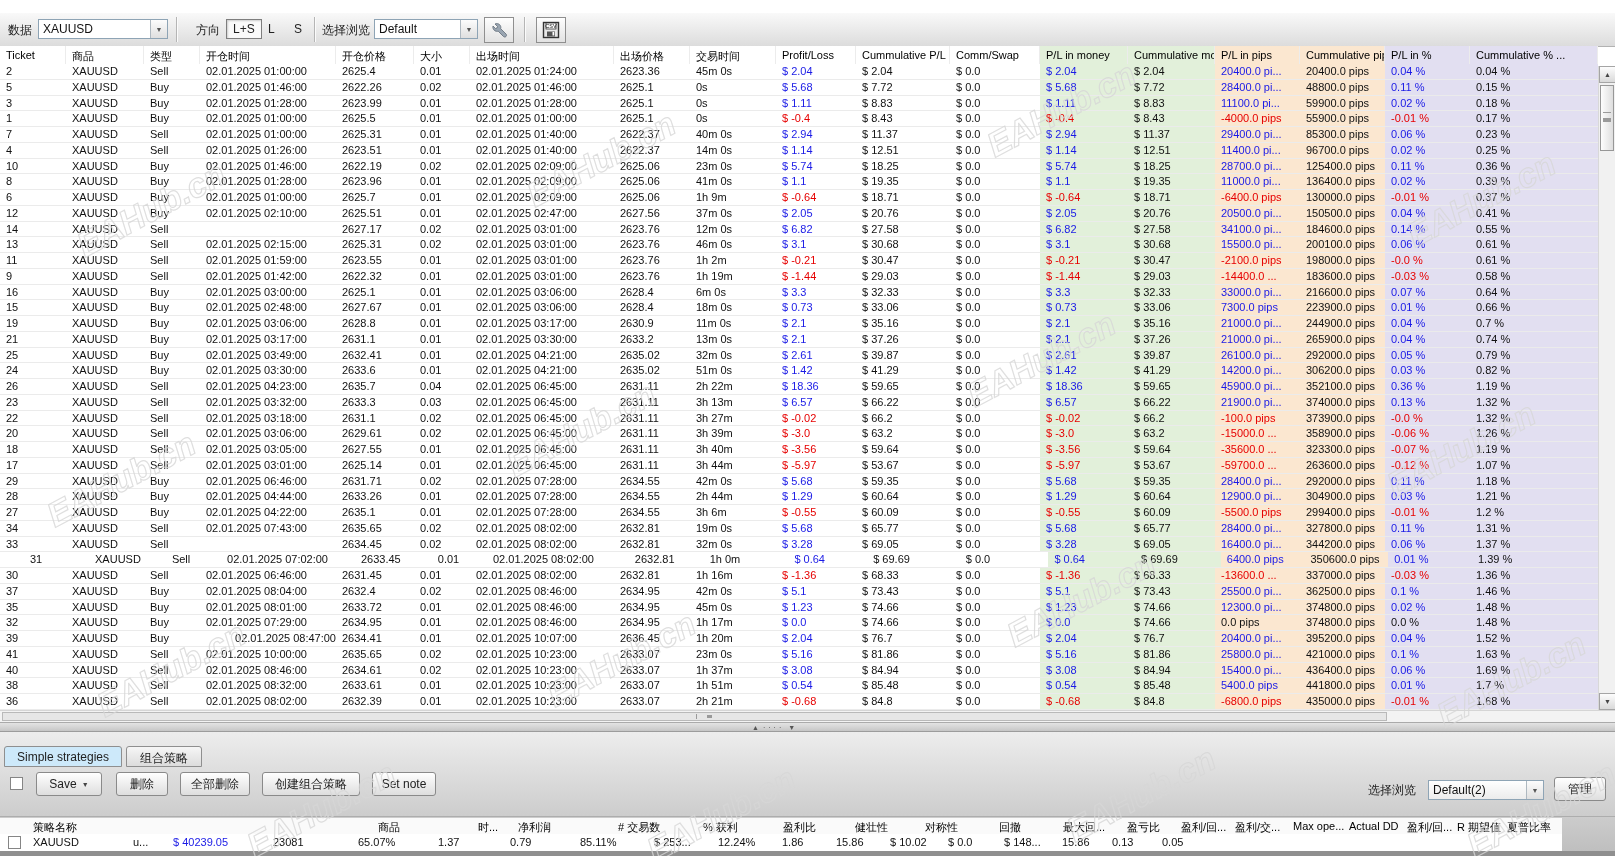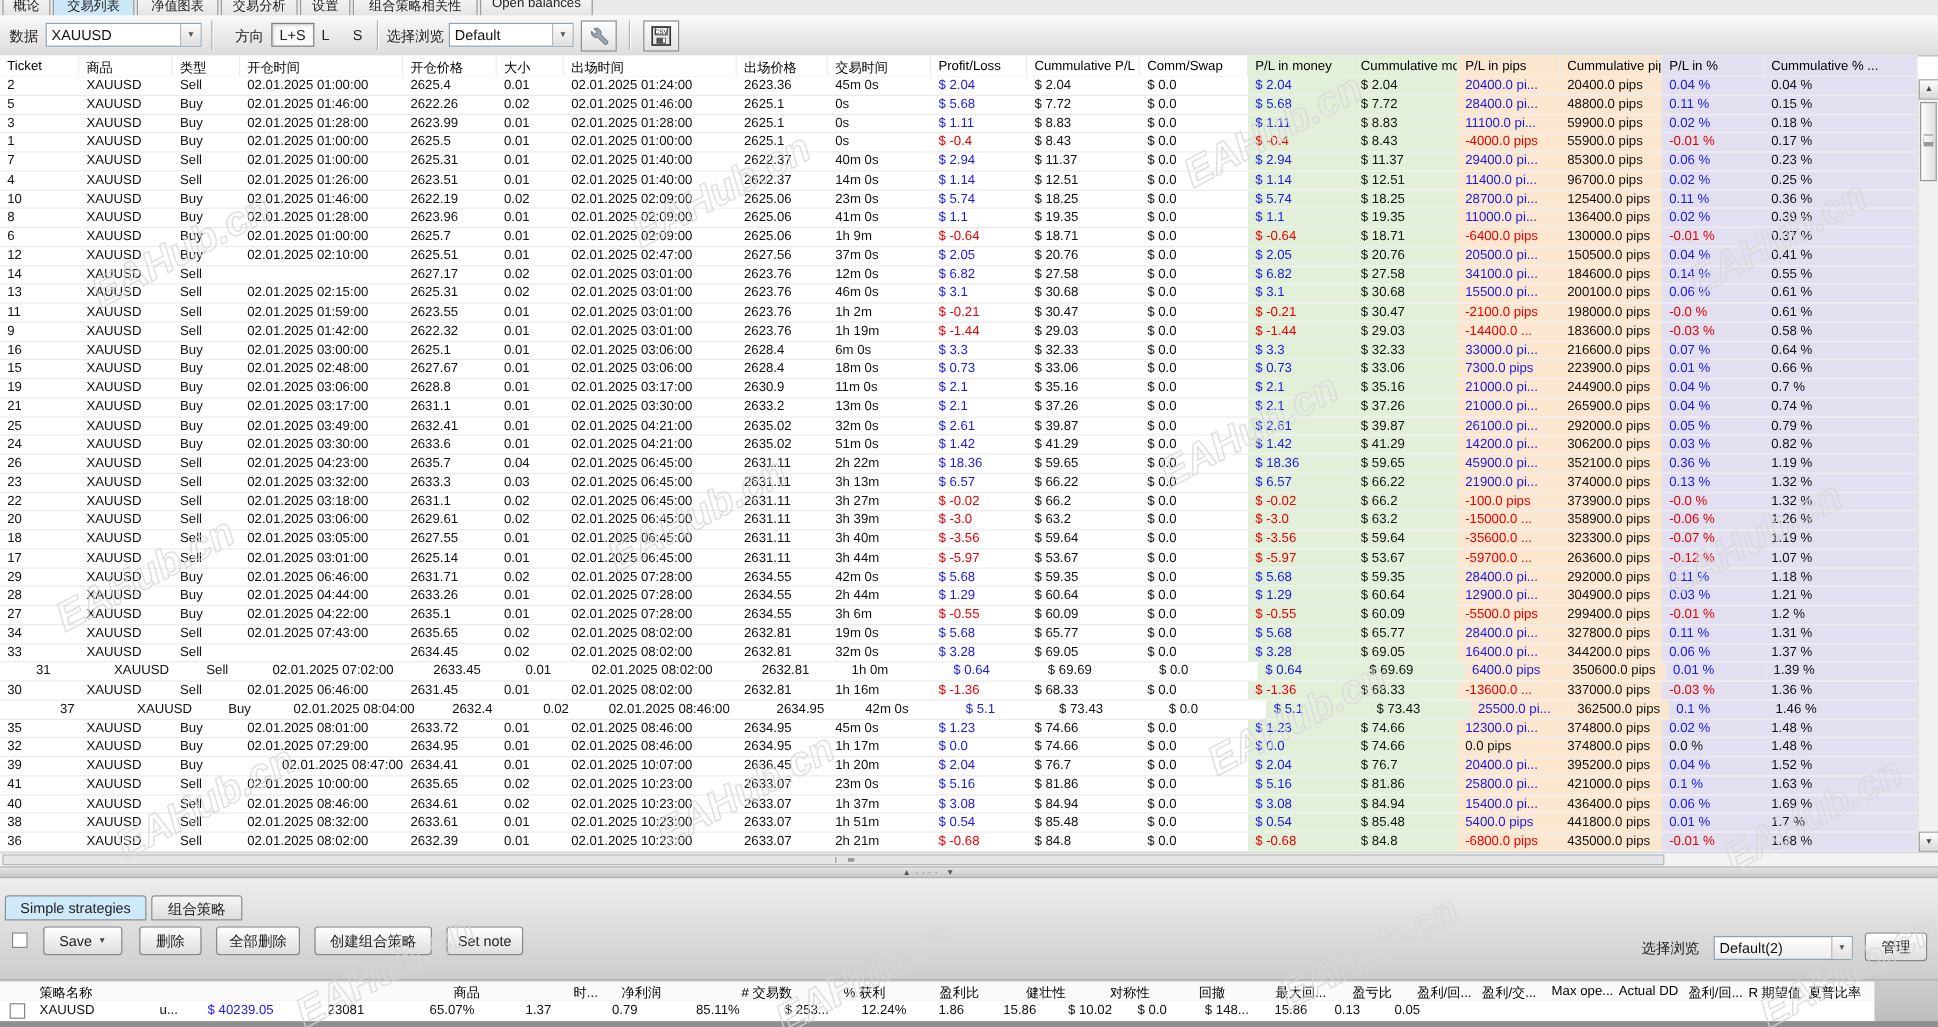--- a/index.html
+++ b/index.html
@@ -78,29 +78,20 @@
       color:transparent;-webkit-text-stroke:1.2px #d7d7d7;pointer-events:none;white-space:nowrap;opacity:.8;}
   #wmlayer{position:absolute;left:0;top:0;width:1615px;height:856px;pointer-events:none;overflow:hidden;}
   
   .icon-svg{display:block;}
 </style>
 </head>
 <body>
 
 <div id="app">
 
-  <div id="tabbar">
-    <div class="ttab" style="left:2px;width:40px">概论</div>
-    <div class="ttab active" style="left:44px;width:68px">交易列表</div>
-    <div class="ttab" style="left:114px;width:68px">净值图表</div>
-    <div class="ttab" style="left:184px;width:64px">交易分析</div>
-    <div class="ttab" style="left:250px;width:42px">设置</div>
-    <div class="ttab" style="left:294px;width:104px">组合策略相关性</div>
-    <div class="ttab" style="left:400px;width:94px">Open balances</div>
-  </div>
 
   <div id="toolbar">
     <span class="tlabel" style="left:8px">数据</span>
     <div class="combo" style="left:38px;width:130px">
       <span class="cval">XAUUSD</span>
       <span class="carr">▼</span>
     </div>
     <div class="vsep" style="left:176px"></div>
     <span class="tlabel" style="left:196px">方向</span>
     <div class="dirbtn pressed" style="left:226px">L+S</div>
@@ -808,21 +799,21 @@
         <div class="cell " style="width: 94px;">$ 68.33</div>
         <div class="cell " style="width: 90px;">$ 0.0</div>
         <div class="cell bg-money neg" style="width: 88px;">$ -1.36</div>
         <div class="cell bg-money" style="width: 87px;">$ 68.33</div>
         <div class="cell bg-pips neg" style="width: 85px;">-13600.0 ...</div>
         <div class="cell bg-pips" style="width: 85px;">337000.0 pips</div>
         <div class="cell bg-pct neg" style="width: 85px;">-0.03 %</div>
         <div class="cell bg-pct" style="width: 128px;">1.36 %</div>
       </div>
       <div class="trow">
-        <div class="cell " style="width: 66px; margin-left: 44px;">37</div>
+        <div class="cell " style="width: 66px;">37</div>
         <div class="cell " style="width: 78px;">XAUUSD</div>
         <div class="cell " style="width: 56px;">Buy</div>
         <div class="cell " style="width: 136px;">02.01.2025 08:04:00</div>
         <div class="cell " style="width: 78px;">2632.4</div>
         <div class="cell " style="width: 56px;">0.02</div>
         <div class="cell " style="width: 144px;">02.01.2025 08:46:00</div>
         <div class="cell " style="width: 76px;">2634.95</div>
         <div class="cell " style="width: 86px;">42m 0s</div>
         <div class="cell  pos" style="width: 80px;">$ 5.1</div>
         <div class="cell " style="width: 94px;">$ 73.43</div>

